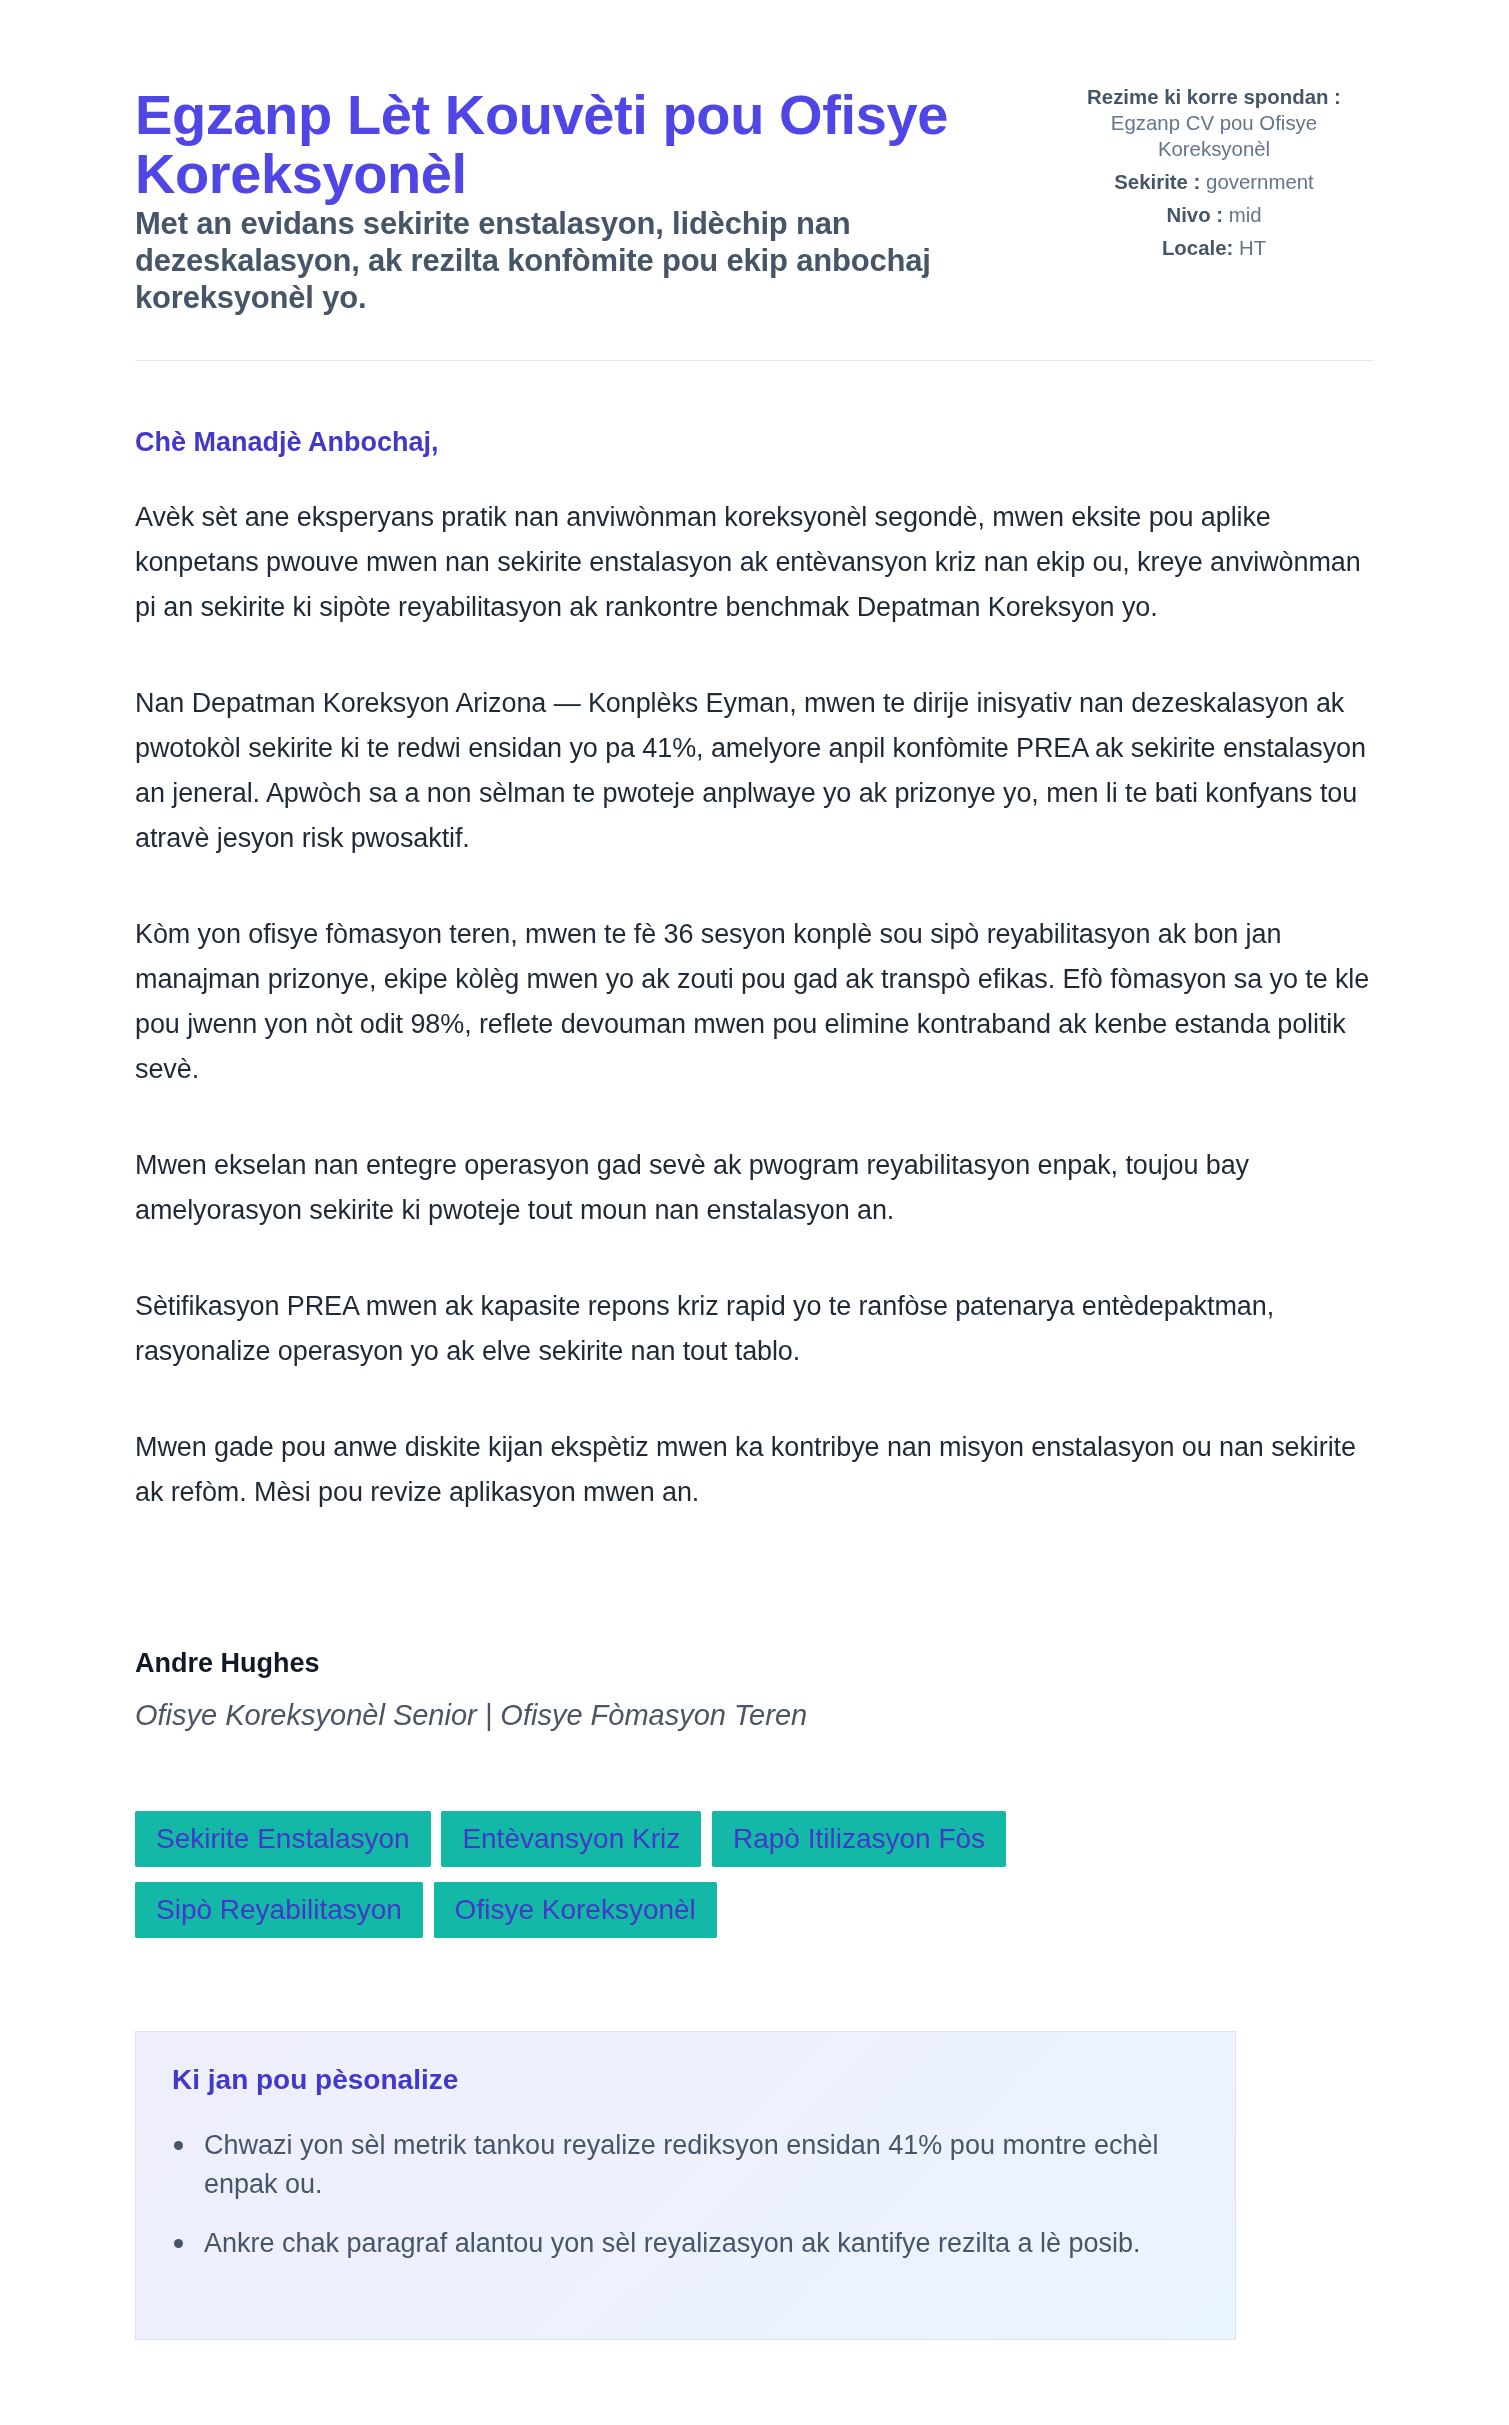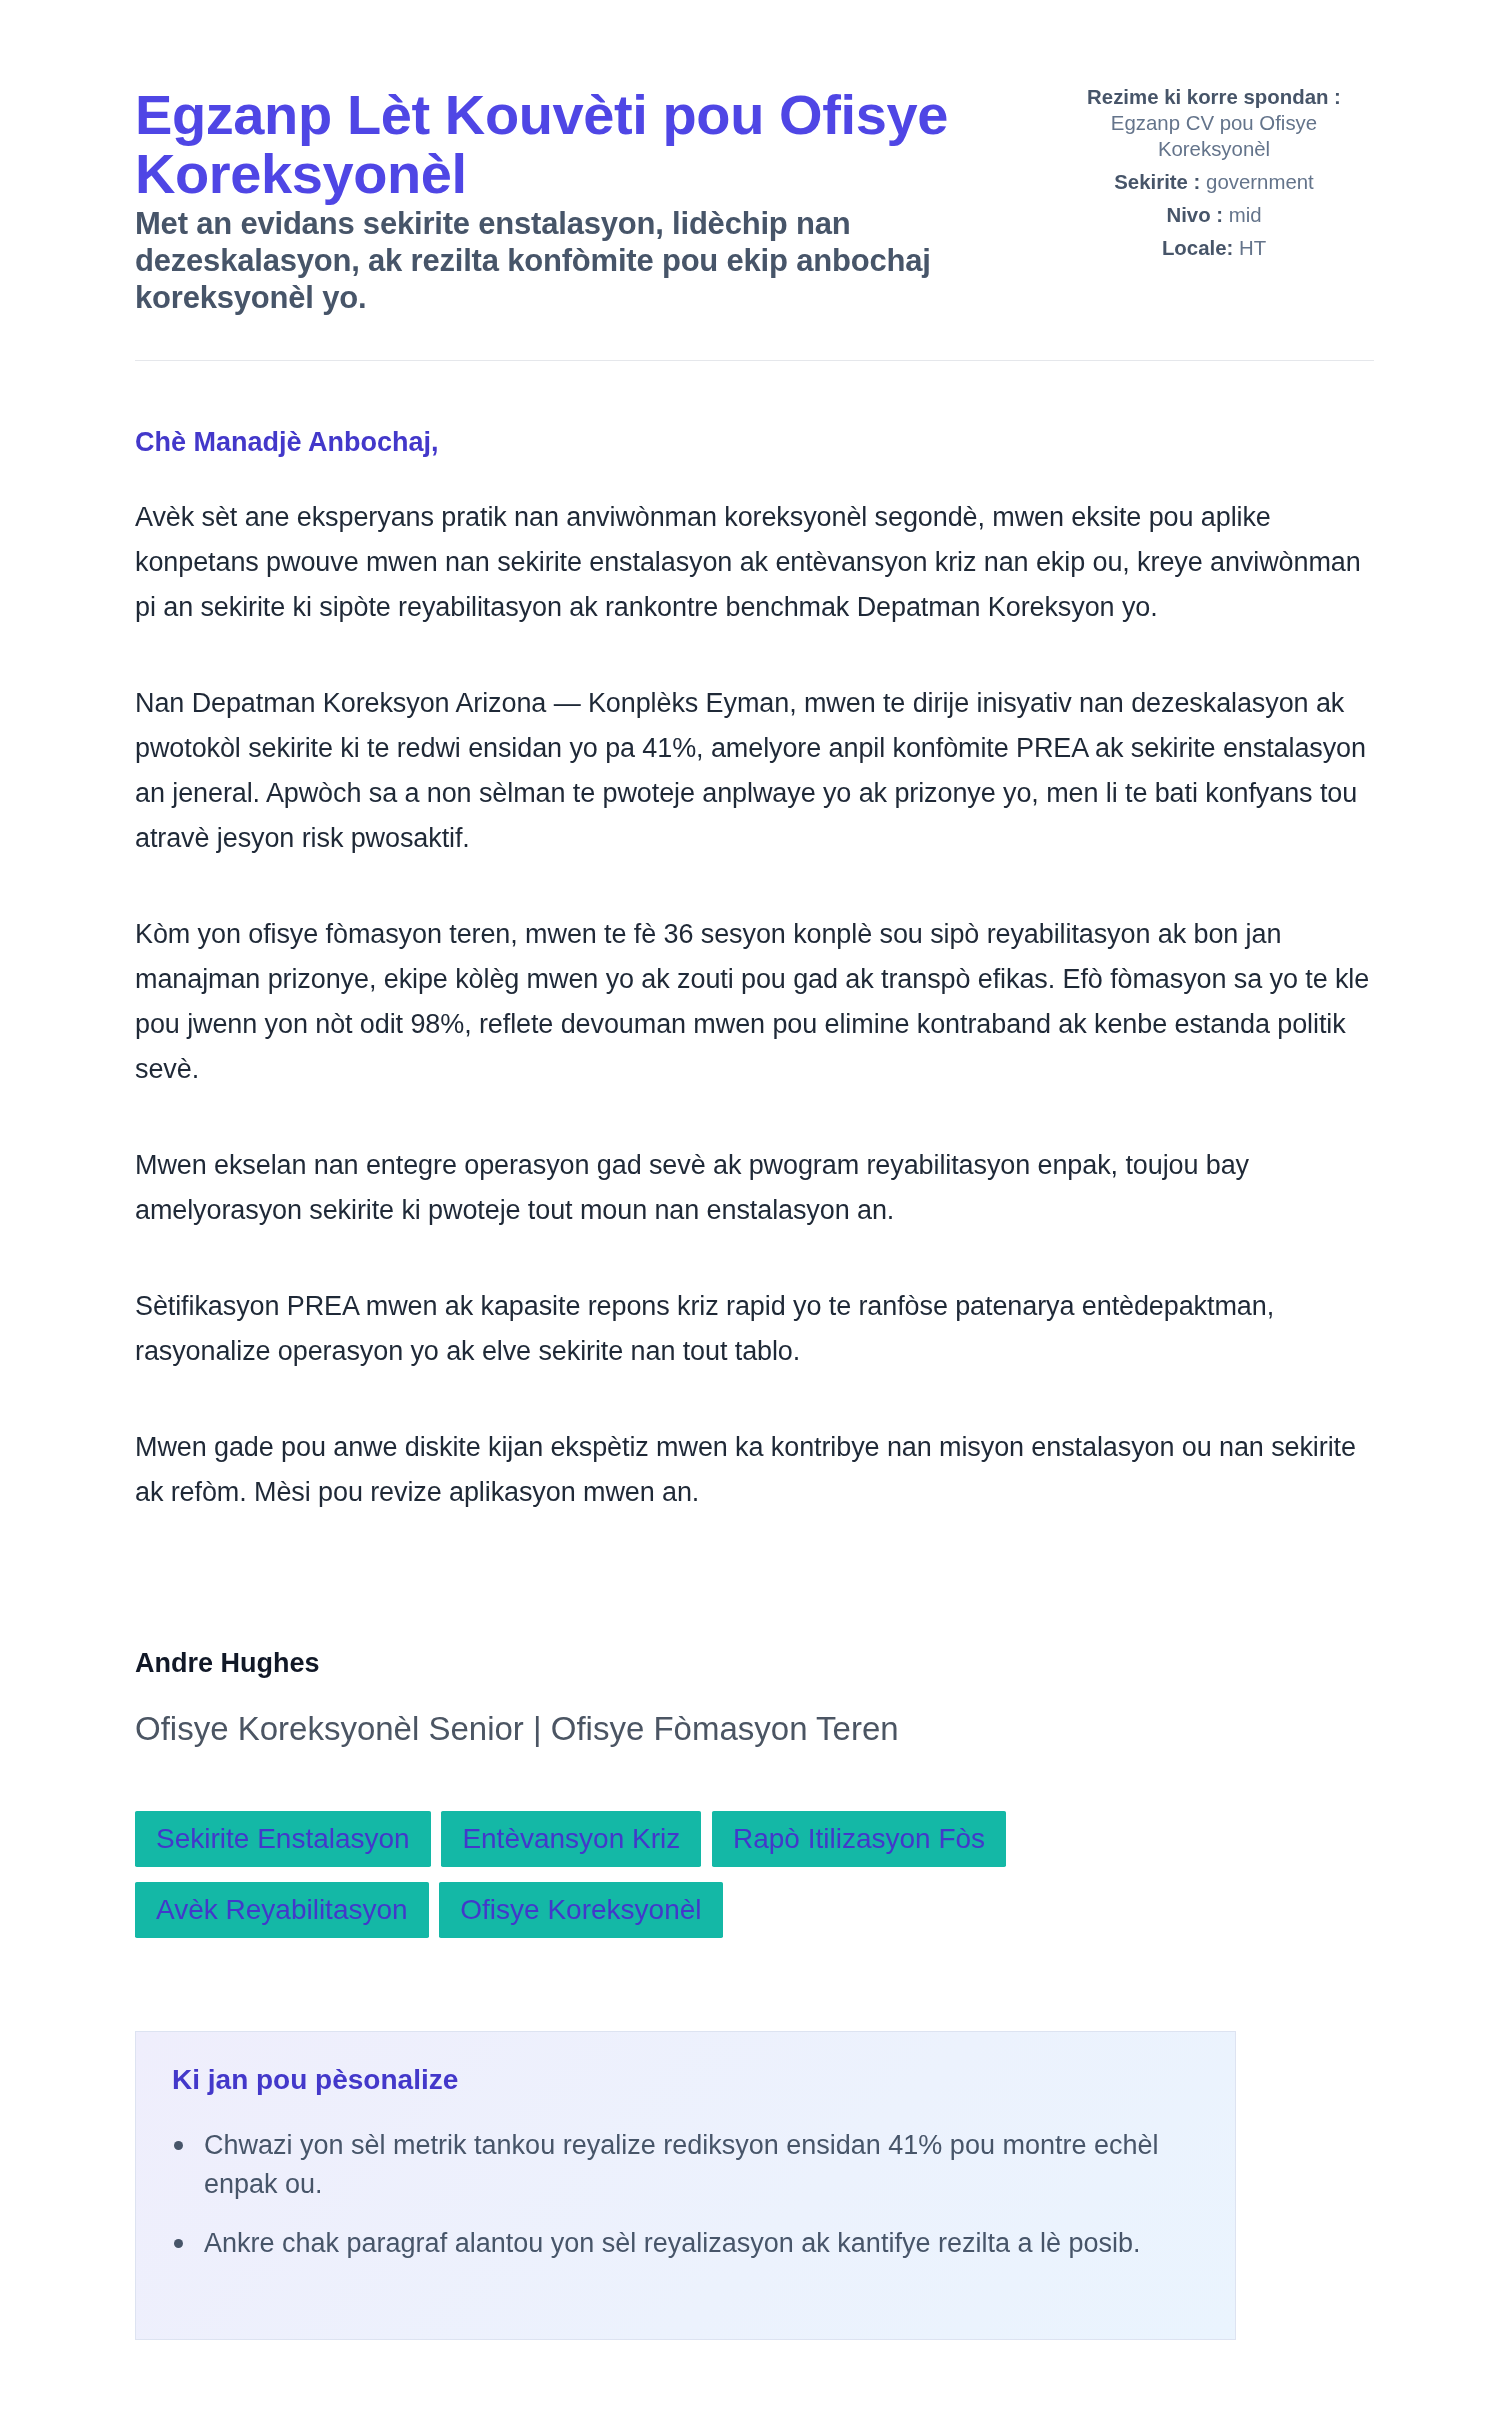--- a/index.html
+++ b/index.html
@@ -85,24 +85,25 @@
       top: 1645px;
       left: 0;
     }
     .sig-name {
       font-size: 27px;
       line-height: 36px;
       font-weight: 700;
       color: #111827;
     }
     .sig-title {
-      margin-top: 30px;
-      font-size: 33px;
+      margin-top: 16px;
+      font-size: 29px;
       line-height: 36px;
       color: #4b5563;
+      font-style: italic;
     }
     .tags {
       position: absolute;
       top: 1811px;
       left: 0;
       width: 977px;
       display: flex;
       flex-wrap: wrap;
       column-gap: 10.7px;
       row-gap: 15px;
@@ -199,21 +200,21 @@
 
   <div class="signature">
     <div class="sig-name">Andre Hughes</div>
     <div class="sig-title">Ofisye Koreksyonèl Senior | Ofisye Fòmasyon Teren</div>
   </div>
 
   <div class="tags">
     <span class="tag">Sekirite Enstalasyon</span>
     <span class="tag">Entèvansyon Kriz</span>
     <span class="tag">Rapò Itilizasyon Fòs</span>
-    <span class="tag">Avèk Reyabilitasyon</span>
+    <span class="tag">Sipò Reyabilitasyon</span>
     <span class="tag">Ofisye Koreksyonèl</span>
   </div>
 
   <section class="tips">
     <h3 class="tips-title">Ki jan pou pèsonalize</h3>
     <ul class="tips-list">
       <li class="tips-item">
         <span class="tips-bullet"></span>
         <span>Chwazi yon sèl metrik tankou reyalize rediksyon ensidan 41% pou montre echèl enpak ou.</span>
       </li>

